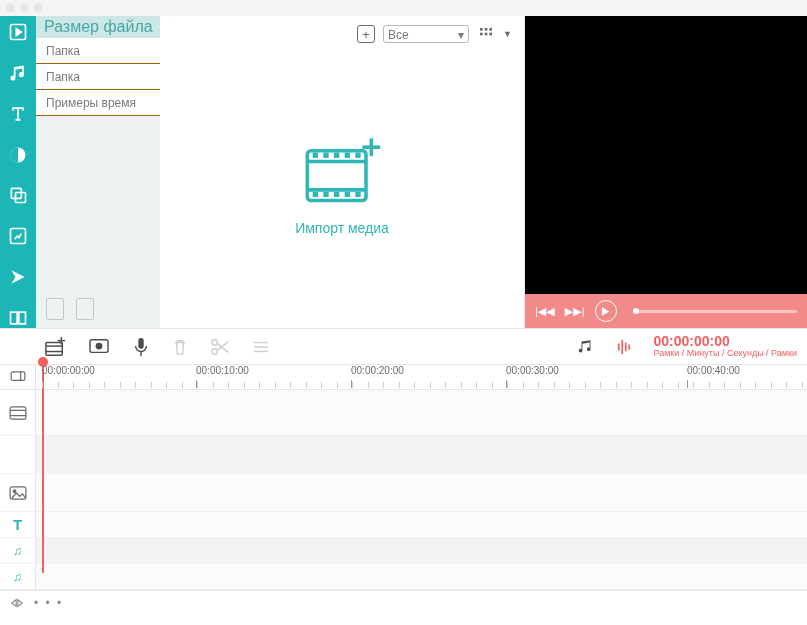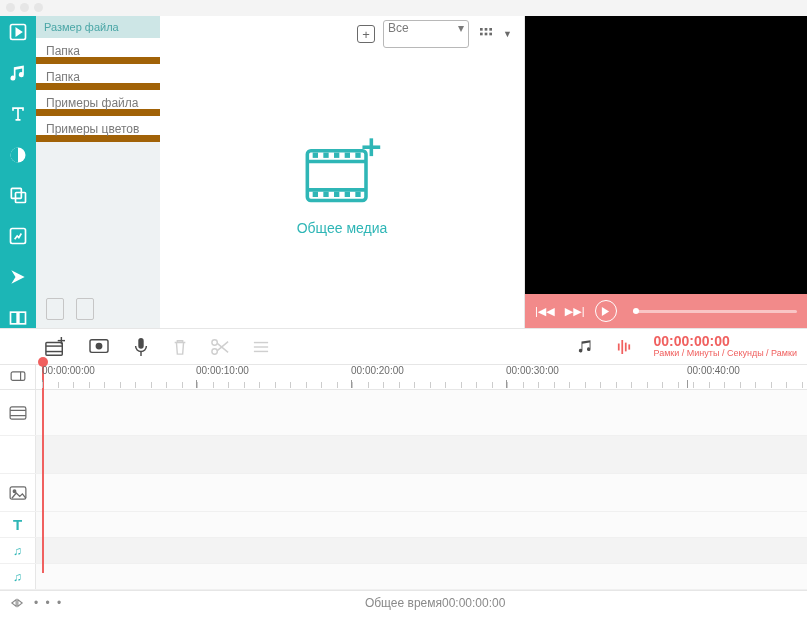--- a/index.html
+++ b/index.html
@@ -4,29 +4,29 @@
 <style>
 *{box-sizing:border-box;margin:0;padding:0;font-family:Arial,Helvetica,sans-serif;font-size:12px}
 body{background:#fff;width:807px;height:625px;overflow:hidden}
 .titlebar{height:16px;background:#f4f4f4;text-align:center;color:#c8c8cc;font-size:12px;line-height:16px;position:relative}
 .traffic{position:absolute;left:6px;top:3px;display:flex;gap:5px}
 .traffic span{width:9px;height:9px;border-radius:50%;background:#e6e6e6;display:inline-block}
 .upper{display:flex;height:312px;background:#fff}
 .left-rail{width:36px;background:#1cb6b6;display:flex;flex-direction:column;align-items:center;padding-top:6px;gap:20px}
 .left-rail .ic{width:22px;height:22px;color:#fff;display:flex;align-items:center;justify-content:center}
 .browser{width:124px;background:#eef2f3;display:flex;flex-direction:column;position:relative}
-.browser-header{height:22px;background:#cde6e6;color:#4aa6a6;font-size:11px;padding-left:8px;line-height:22px}
-.browser-item{height:26px;line-height:26px;padding-left:10px;color:#7a7a7a;background:#fff;border-bottom:7px solid #a16207;cursor:pointer}
+.browser-header{height:22px;background:#cde6e6;color:#4aa6a6;font-size:16px;padding-left:8px;line-height:22px}
+.browser-item{height:26px;line-height:26px;padding-left:10px;color:#7a7a7a;background:#fff;border-bottom:1px solid #a16207;cursor:pointer}
 .browser-bottom{margin-top:auto;display:flex;gap:12px;padding:8px 10px}
 .browser-bottom .doc-ic{width:18px;height:22px;border:1.5px solid #c6c6c6;border-radius:2px;position:relative}
 .collapse-handle{position:absolute;right:-10px;top:150px;width:12px;height:40px;background:#eef2f3;border-radius:0 4px 4px 0;display:flex;align-items:center;justify-content:center;color:#8a8a8a;font-size:10px}
 .media-panel{flex:1;background:#fff;position:relative;display:flex;flex-direction:column;border-right:1px solid #e6e6e6}
 .media-toolbar{height:30px;display:flex;align-items:center;justify-content:flex-end;gap:8px;padding:6px 12px 0 0}
 .mt-btn{width:18px;height:18px;border:1.5px solid #6a6a6a;border-radius:3px;display:flex;align-items:center;justify-content:center;color:#6a6a6a;font-size:13px}
-.mt-select{width:86px;height:28px;border:1px solid #b8b8b8;border-radius:3px;font-size:11px;color:#7a7a7a;padding:0 4px;display:flex;align-items:flex-start;justify-content:space-between}
+.mt-select{width:86px;height:18px;border:1px solid #b8b8b8;border-radius:3px;font-size:11px;color:#7a7a7a;padding:0 4px;display:flex;align-items:flex-end;justify-content:space-between}
 .mt-grid{width:18px;height:18px;display:flex;align-items:center;justify-content:center;color:#6a6a6a}
 .import-center{flex:1;display:flex;flex-direction:column;align-items:center;justify-content:center;gap:12px}
 .import-icon{color:#2fb6b6}
 .import-label{color:#2fb6b6;font-size:14px}
 .preview{width:282px;background:#fff;display:flex;flex-direction:column}
 .preview-canvas{flex:1;background:#000}
 .preview-ctrl{height:34px;background:#f28a8a;display:flex;align-items:center;gap:10px;padding:0 10px;color:#fff}
 .play-circle{width:22px;height:22px;border:1.6px solid #fff;border-radius:50%;display:flex;align-items:center;justify-content:center}
 .preview-track{flex:1;height:3px;background:rgba(255,255,255,.5);border-radius:2px;margin-left:6px;position:relative}
 .preview-thumb{width:6px;height:6px;background:#fff;border-radius:50%;position:absolute;left:0;top:-1.5px}
@@ -118,22 +118,21 @@
           <rect x="3" y="5" width="8" height="14"></rect>
           <rect x="13" y="5" width="8" height="14"></rect>
         </svg>
       </div>
   </div>
 
   <div class="browser">
     <div class="browser-header">Размер файла</div>
     <div class="browser-item">Папка</div>
     <div class="browser-item">Папка</div>
-    <div class="browser-item">Примеры файла</div>
-    <div class="browser-item">Примеры цветов</div>
+    <div class="browser-item">Примеры время</div>
     <div class="browser-bottom">
       <div class="doc-ic"></div>
       <div class="doc-ic"></div>
     </div>
     <div class="collapse-handle">◀</div>
   </div>
 
   <div class="media-panel">
     <div class="media-toolbar">
       <div class="mt-btn">+</div>
@@ -166,21 +165,21 @@
             <rect x="60" y="16" width="6" height="6" fill="currentColor" stroke="none"></rect>
             <rect x="12" y="60" width="6" height="6" fill="currentColor" stroke="none"></rect>
             <rect x="24" y="60" width="6" height="6" fill="currentColor" stroke="none"></rect>
             <rect x="36" y="60" width="6" height="6" fill="currentColor" stroke="none"></rect>
             <rect x="48" y="60" width="6" height="6" fill="currentColor" stroke="none"></rect>
             <rect x="60" y="60" width="6" height="6" fill="currentColor" stroke="none"></rect>
             <line x1="78" y1="0" x2="78" y2="20"></line>
             <line x1="68" y1="10" x2="88" y2="10"></line>
           </svg>
       </div>
-      <div class="import-label">Общее медиа</div>
+      <div class="import-label">Импорт медиа</div>
     </div>
   </div>
 
   <div class="preview">
     <div class="preview-canvas"></div>
     <div class="preview-ctrl">
       <span style="font-size:11px">|◀◀</span>
       <span style="font-size:11px">▶▶|</span>
       <div class="play-circle">
           <svg width="9" height="9" viewBox="0 0 10 10" fill="#fff">
@@ -362,14 +361,13 @@
     </div>
 </div>
 
 <div class="statusbar">
   <span>
       <svg width="14" height="12" viewBox="0 0 16 14" fill="none" stroke="#8a8a8a" stroke-width="1.3">
         <path d="M2 7L7 3v8L2 7zM14 7L9 3v8l5-4z"></path>
       </svg>
     </span>
   <span style="letter-spacing:2px">• • •</span>
-  <div class="center"><span>Общее время</span><span>00:00:00:00</span></div>
 </div>
 
 </body></html>

